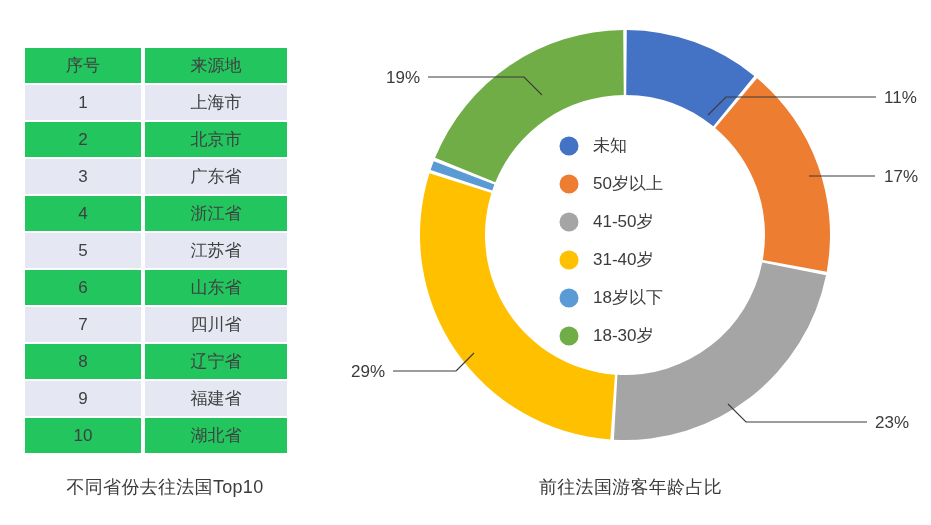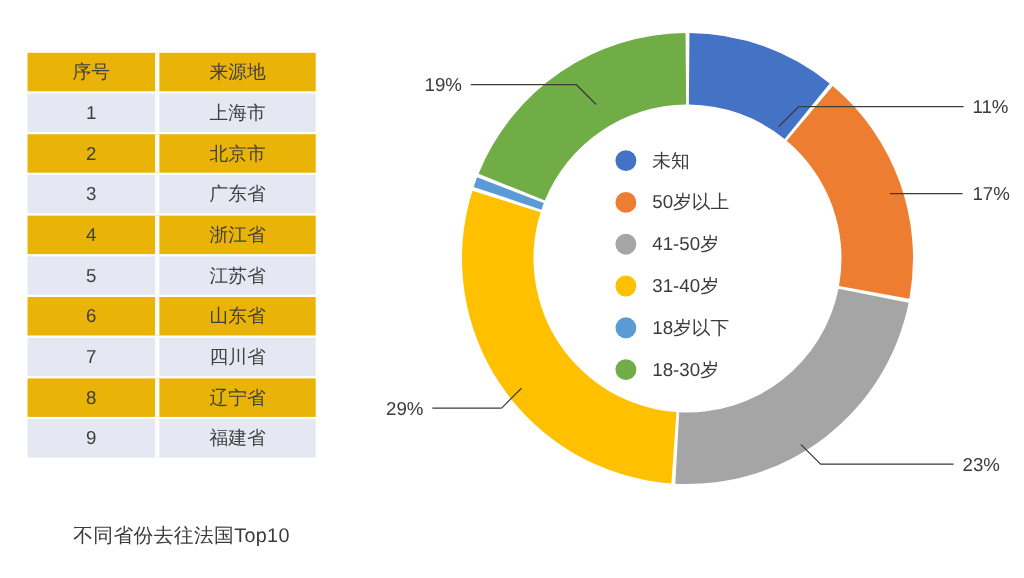--- a/index.html
+++ b/index.html
@@ -36,21 +36,21 @@
     font-size: 17px;
     color: #404040;
     text-align: center;
     vertical-align: middle;
     padding: 0;
     border: none;
   }
   #province-table td.col-idx { width: 116px; }
   #province-table td.col-src { width: 142px; margin-left: 28px; }
   #province-table tr > td.col-idx { margin-right: 4px; }
-  .row-dark td { background: #eab308; }
+  .row-dark td { background: #22c55e; }
   .row-light td { background: #e5e8f3; }
   #province-table td.col-idx { border-right: 4px solid #ffffff; }
   .tbl-caption {
     position: absolute;
     left: 0px;
     top: 475px;
     width: 330px;
     text-align: center;
     font-size: 18px;
     color: #3b3b3b;
@@ -137,20 +137,24 @@
           <td class="col-idx">7</td>
           <td class="col-src">四川省</td>
         </tr>
         <tr class="row-dark">
           <td class="col-idx">8</td>
           <td class="col-src">辽宁省</td>
         </tr>
         <tr class="row-light">
           <td class="col-idx">9</td>
           <td class="col-src">福建省</td>
+        </tr>
+        <tr class="row-dark">
+          <td class="col-idx">10</td>
+          <td class="col-src">湖北省</td>
         </tr>
       </tbody>
   </table>
 
   <div class="tbl-caption">不同省份去往法国Top10</div>
 </div>
 
 <div id="donut-panel">
   <svg id="donut-svg" width="601" height="470" viewBox="0 0 601 470">
 
@@ -191,13 +195,14 @@
         <text class="legend-text" x="263" y="223">41-50岁</text>
         <circle cx="239" cy="260" r="9.5" fill="#ffc000"></circle>
         <text class="legend-text" x="263" y="261">31-40岁</text>
         <circle cx="239" cy="298" r="9.5" fill="#5b9bd5"></circle>
         <text class="legend-text" x="263" y="299">18岁以下</text>
         <circle cx="239" cy="336" r="9.5" fill="#70ad47"></circle>
         <text class="legend-text" x="263" y="337">18-30岁</text>
       </g>
   </svg>
 
+  <div class="chart-caption">前往法国游客年龄占比</div>
 </div>
 
 </body></html>

